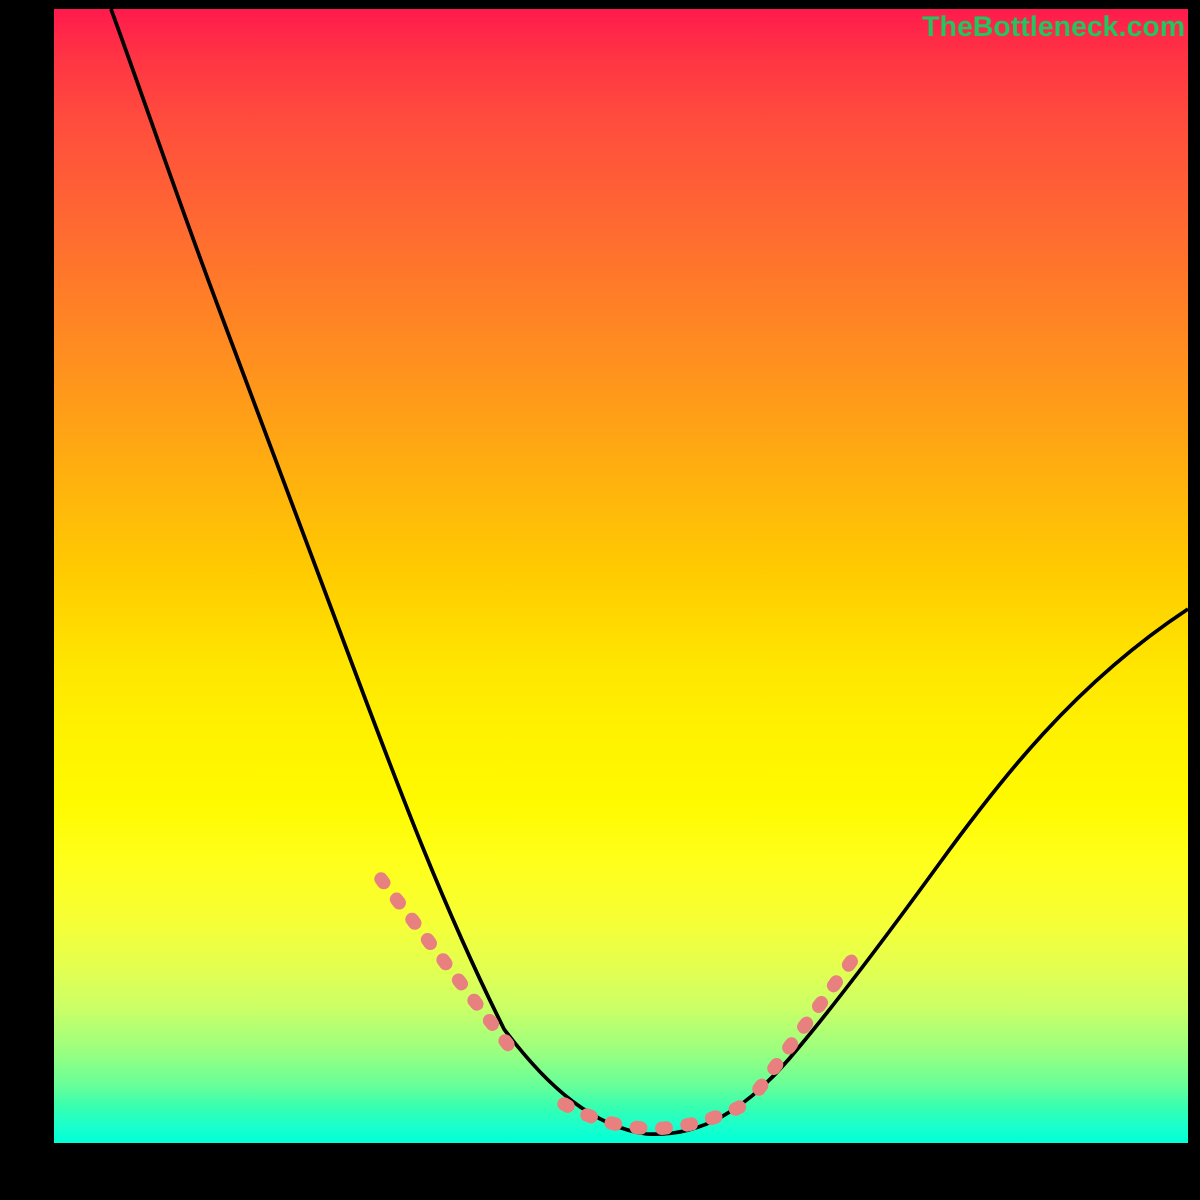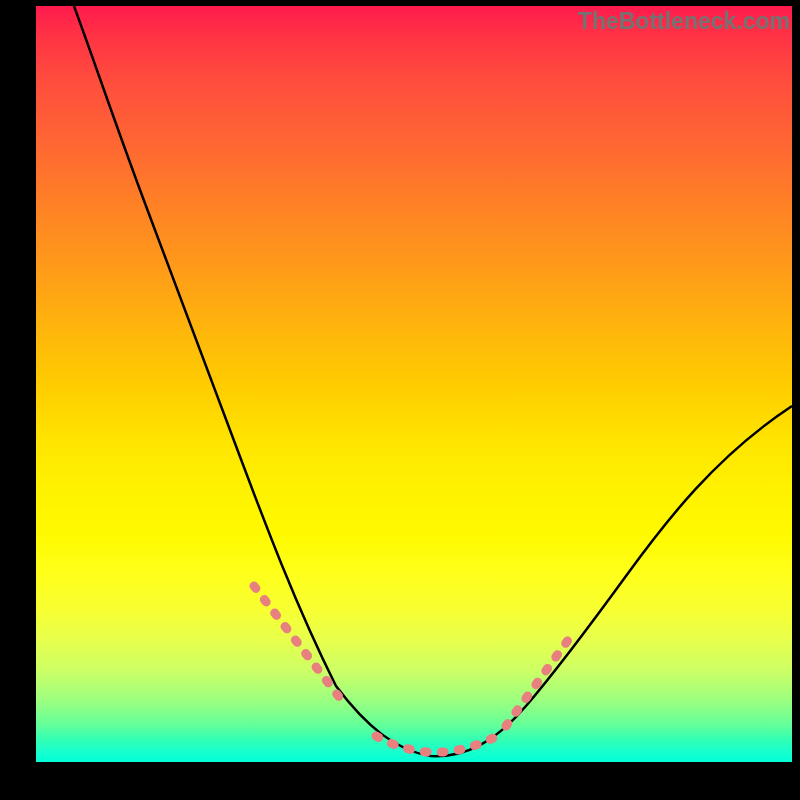--- a/index.html
+++ b/index.html
@@ -49,23 +49,23 @@
     top: 0;
     width: 100%;
     height: 100%;
     pointer-events: none;
   }
   .watermark {
     position: absolute;
     top: 8px;
     right: 10px;
     font-family: Arial, sans-serif;
-    font-size: 23px;
+    font-size: 19px;
     font-weight: bold;
-    color: #737373;
+    color: #22c55e;
     z-index: 10;
   }
 </style>
 </head>
 <body>
 
 <div class="chart-container">
   <svg class="curve" viewBox="0 0 756 756" preserveAspectRatio="none">
 
     <path d="M 38 0

